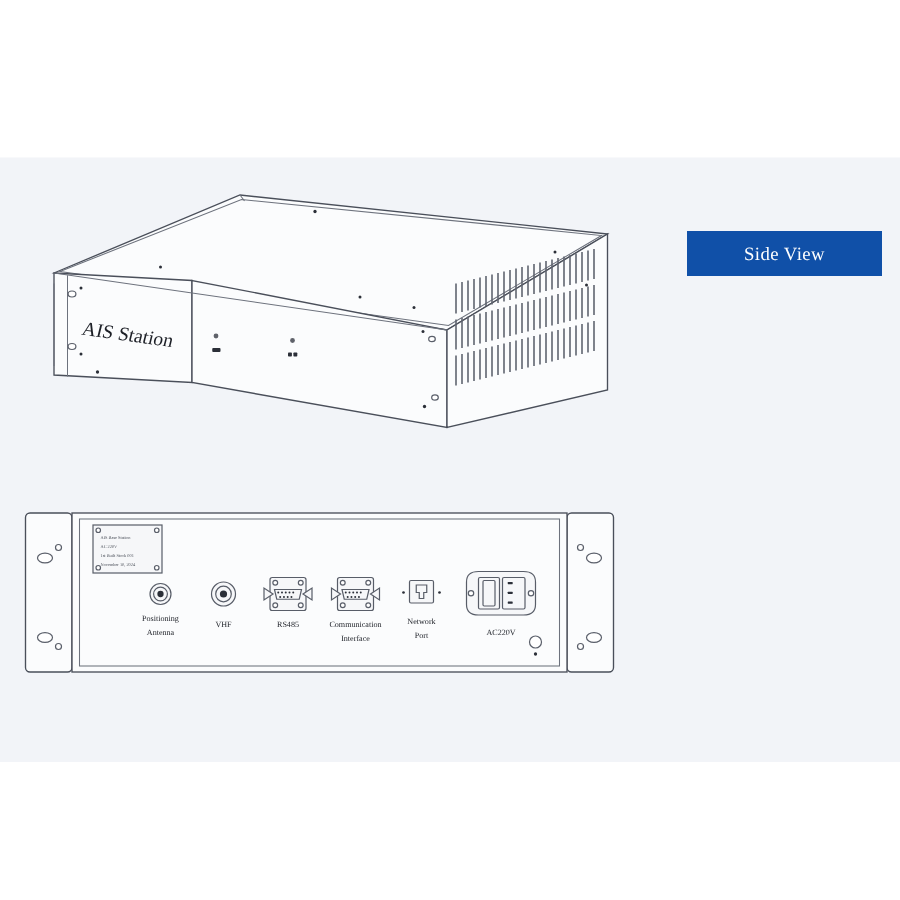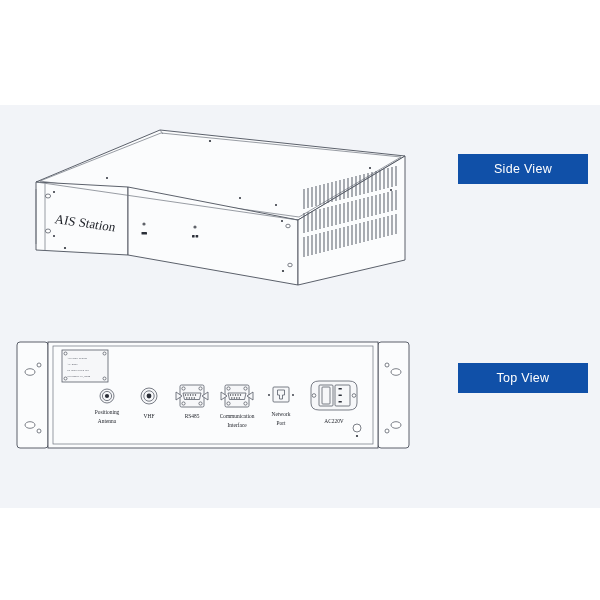--- a/index.html
+++ b/index.html
@@ -28,21 +28,21 @@
     width: 130px; height: 30px;
     background: #1050a8;
     color: #ffffff;
     font-size: 12.5px;
     display: flex;
     align-items: center;
     justify-content: center;
     letter-spacing: .3px;
     border: 0;
     cursor: pointer;
-    font-family: Liberation Sans, sans-serif;
+    font-family: Liberation Serif, serif;
   }
   #btn-side-view { left: 458px; top: 154px; }
   #btn-top-view  { left: 458px; top: 363px; }
 
   
   .drawing { position: absolute; }
   #iso-drawing   { left: 10px;  top: 110px; width: 410px; height: 175px; }
   #panel-drawing { left: 8px;   top: 330px; width: 400px; height: 130px; }
 
   svg { display: block; overflow: visible; }
@@ -317,15 +317,14 @@
 
       <g>
         <circle class="hole" cx="349" cy="98" r="4"></circle>
         <circle class="dot" cx="349" cy="106" r="1.1"></circle>
       </g>
     </svg>
   </div>
 
   <button class="view-button" id="btn-side-view">Side View</button>
 
-  <button class="view-button" id="btn-top-view">Top View</button>
 
 </div>
 
 </body></html>

